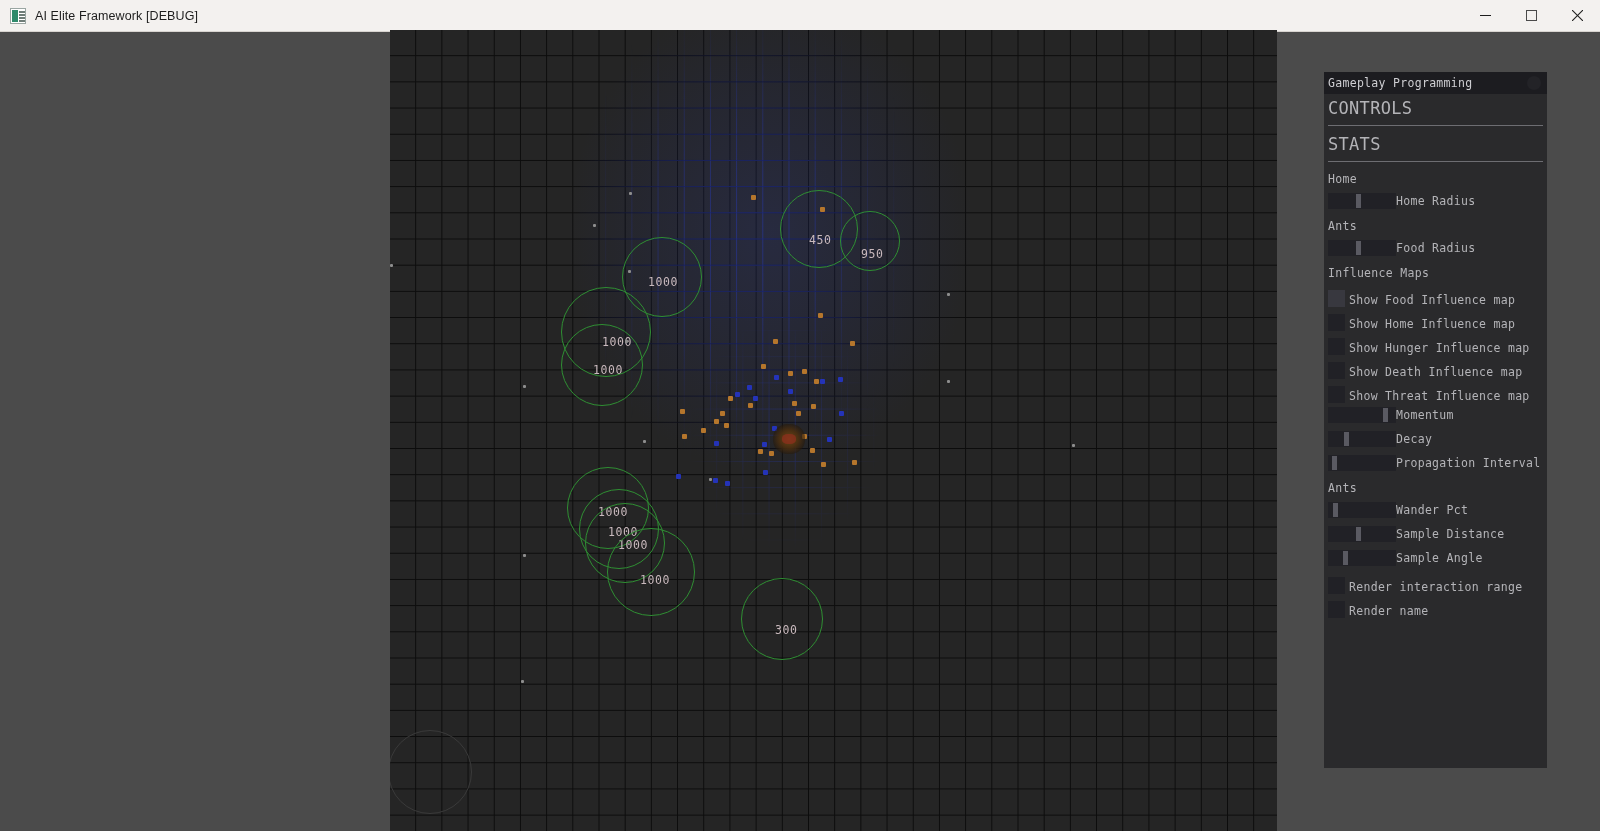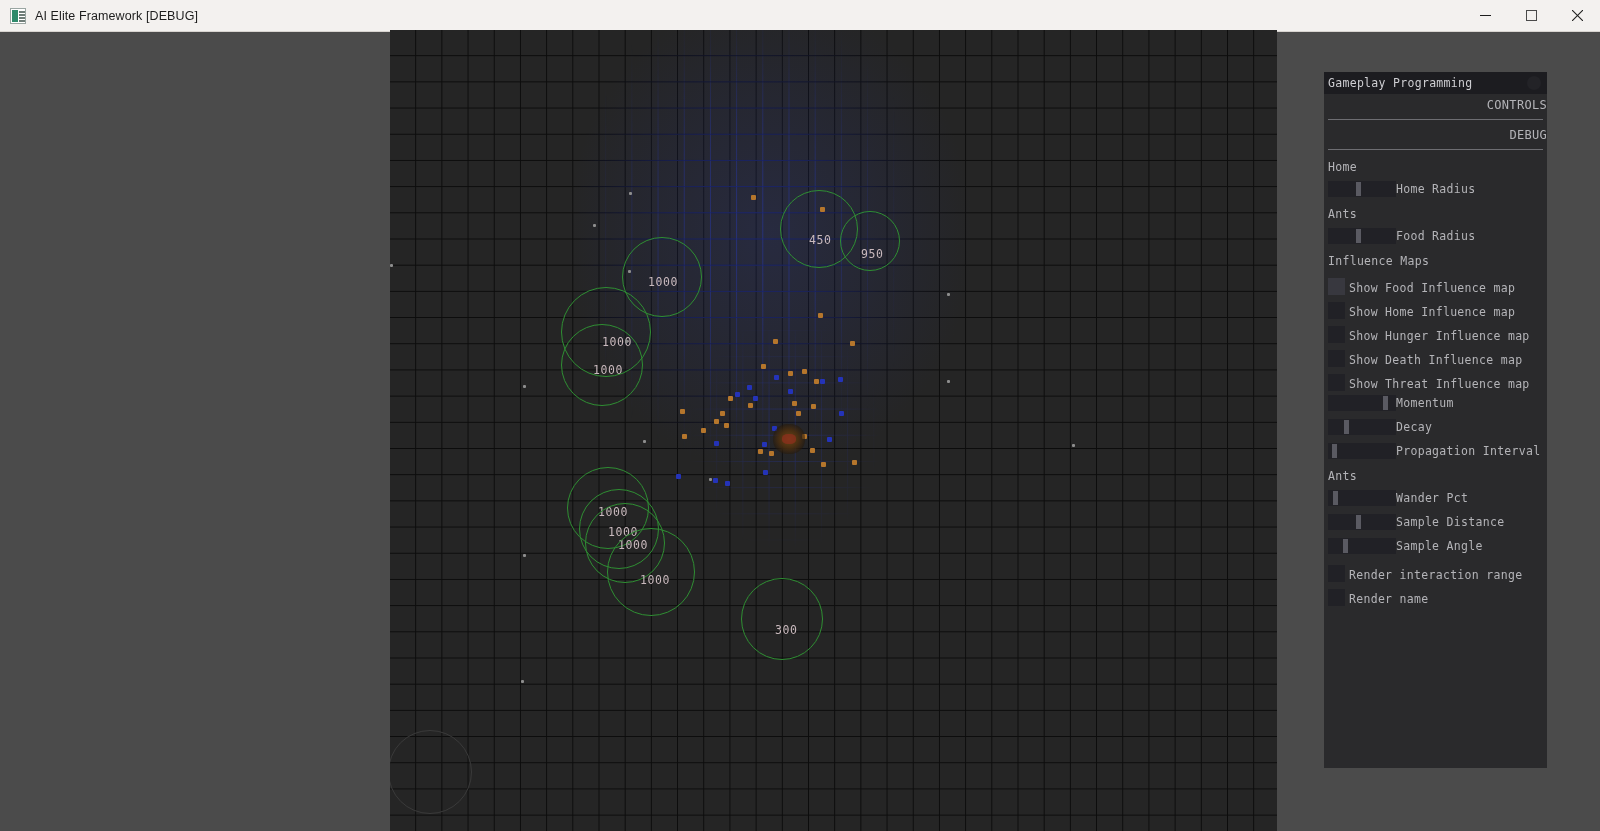--- a/index.html
+++ b/index.html
@@ -133,21 +133,21 @@
     position:relative;
   }
   #panel-title span{ font-size:11.5px; color:#cfcfd3; letter-spacing:.3px; }
   #panel-collapse{
     position:absolute; right:6px; top:4px;
     width:14px; height:14px; border-radius:50%;
     background:#232327;
   }
   .panel-body{ padding:0 0 0 4px; }
   .panel-label{
-    padding:4px 0 3px 0; font-size:12px; color:#b4b4b8; letter-spacing:.3px;text-align:right;
+    padding:4px 0 3px 0; font-size:17px; color:#b4b4b8; letter-spacing:.3px;
   }
   .divider{
     height:1px; background:#6d6d72; margin:4px 4px 4px 0;
   }
   .stat-line{
     padding-left:22px; font-size:11.5px; color:#b4b4b8; line-height:18px;
     letter-spacing:.3px;
   }
   .section-head{
     font-size:11.5px; color:#b4b4b8; padding:6px 0 3px 0; letter-spacing:.3px;
@@ -294,21 +294,21 @@
   </div>
 
   <div id="panel">
     <div id="panel-title">
       <span>Gameplay Programming</span>
       <div id="panel-collapse"></div>
     </div>
     <div class="panel-body">
       <div class="panel-label">CONTROLS</div>
       <div class="divider"></div>
-      <div class="panel-label">DEBUG</div>
+      <div class="panel-label">STATS</div>
       <div class="divider"></div>
       <div id="sections">
           <div class="section-head">Home</div>
           <div class="row">
             <div class="slider">
               <div class="handle" style="left: 28.35px;"></div>
             </div>
             <div class="rlabel">Home Radius</div>
           </div>
           <div class="section-head">Ants</div>

